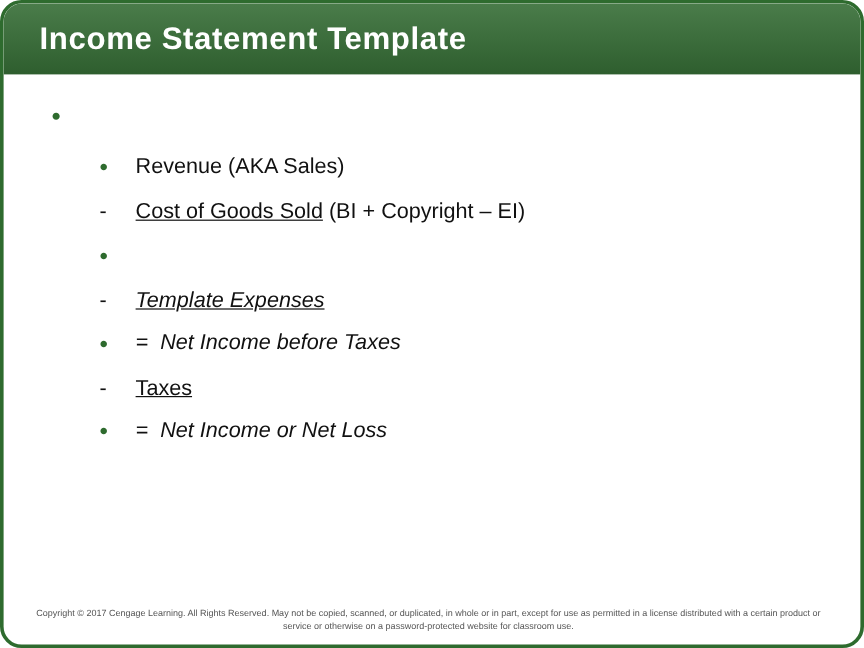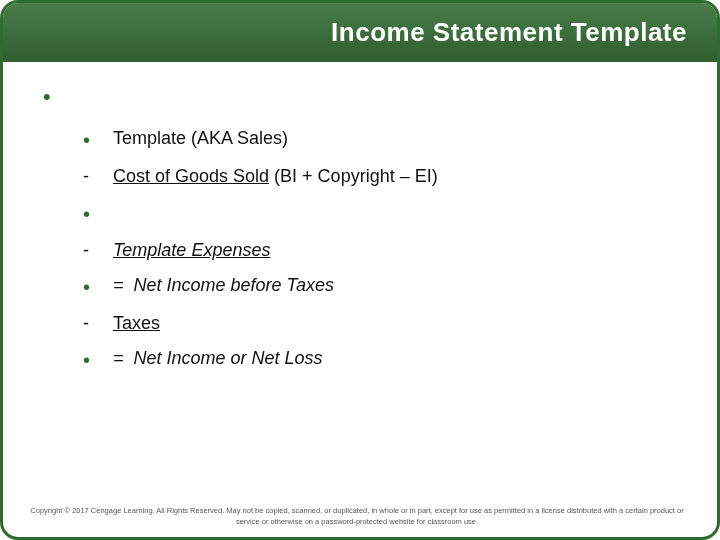--- a/index.html
+++ b/index.html
@@ -23,21 +23,21 @@
       border: 3px solid #2e6b2e;
       border-radius: 18px;
       overflow: hidden;
       display: flex;
       flex-direction: column;
     }
 
     .header {
       background: linear-gradient(to bottom, #4a7c4a, #2e5e2e);
       padding: 14px 30px;
-      text-align: right;
+      text-align: left;
       flex-shrink: 0;
     }
 
     .header-title {
       color: #ffffff;
       font-size: 26px;
       font-weight: bold;
       letter-spacing: 0.5px;
     }
 
@@ -125,21 +125,21 @@
 
   <div class="content">
     <div class="main-bullet">
       <span class="main-bullet-dot">•</span>
     </div>
 
     <ul class="formula-list">
 
       <li class="formula-item">
         <span class="prefix bullet">•</span>
-        <span>Template (AKA Sales)</span>
+        <span>Revenue (AKA Sales)</span>
       </li>
 
       <li class="formula-item">
         <span class="prefix minus">-</span>
         <span>
           <span class="underline">Cost of Goods Sold</span>
           <span> (BI + Copyright – EI)</span>
         </span>
       </li>
 

